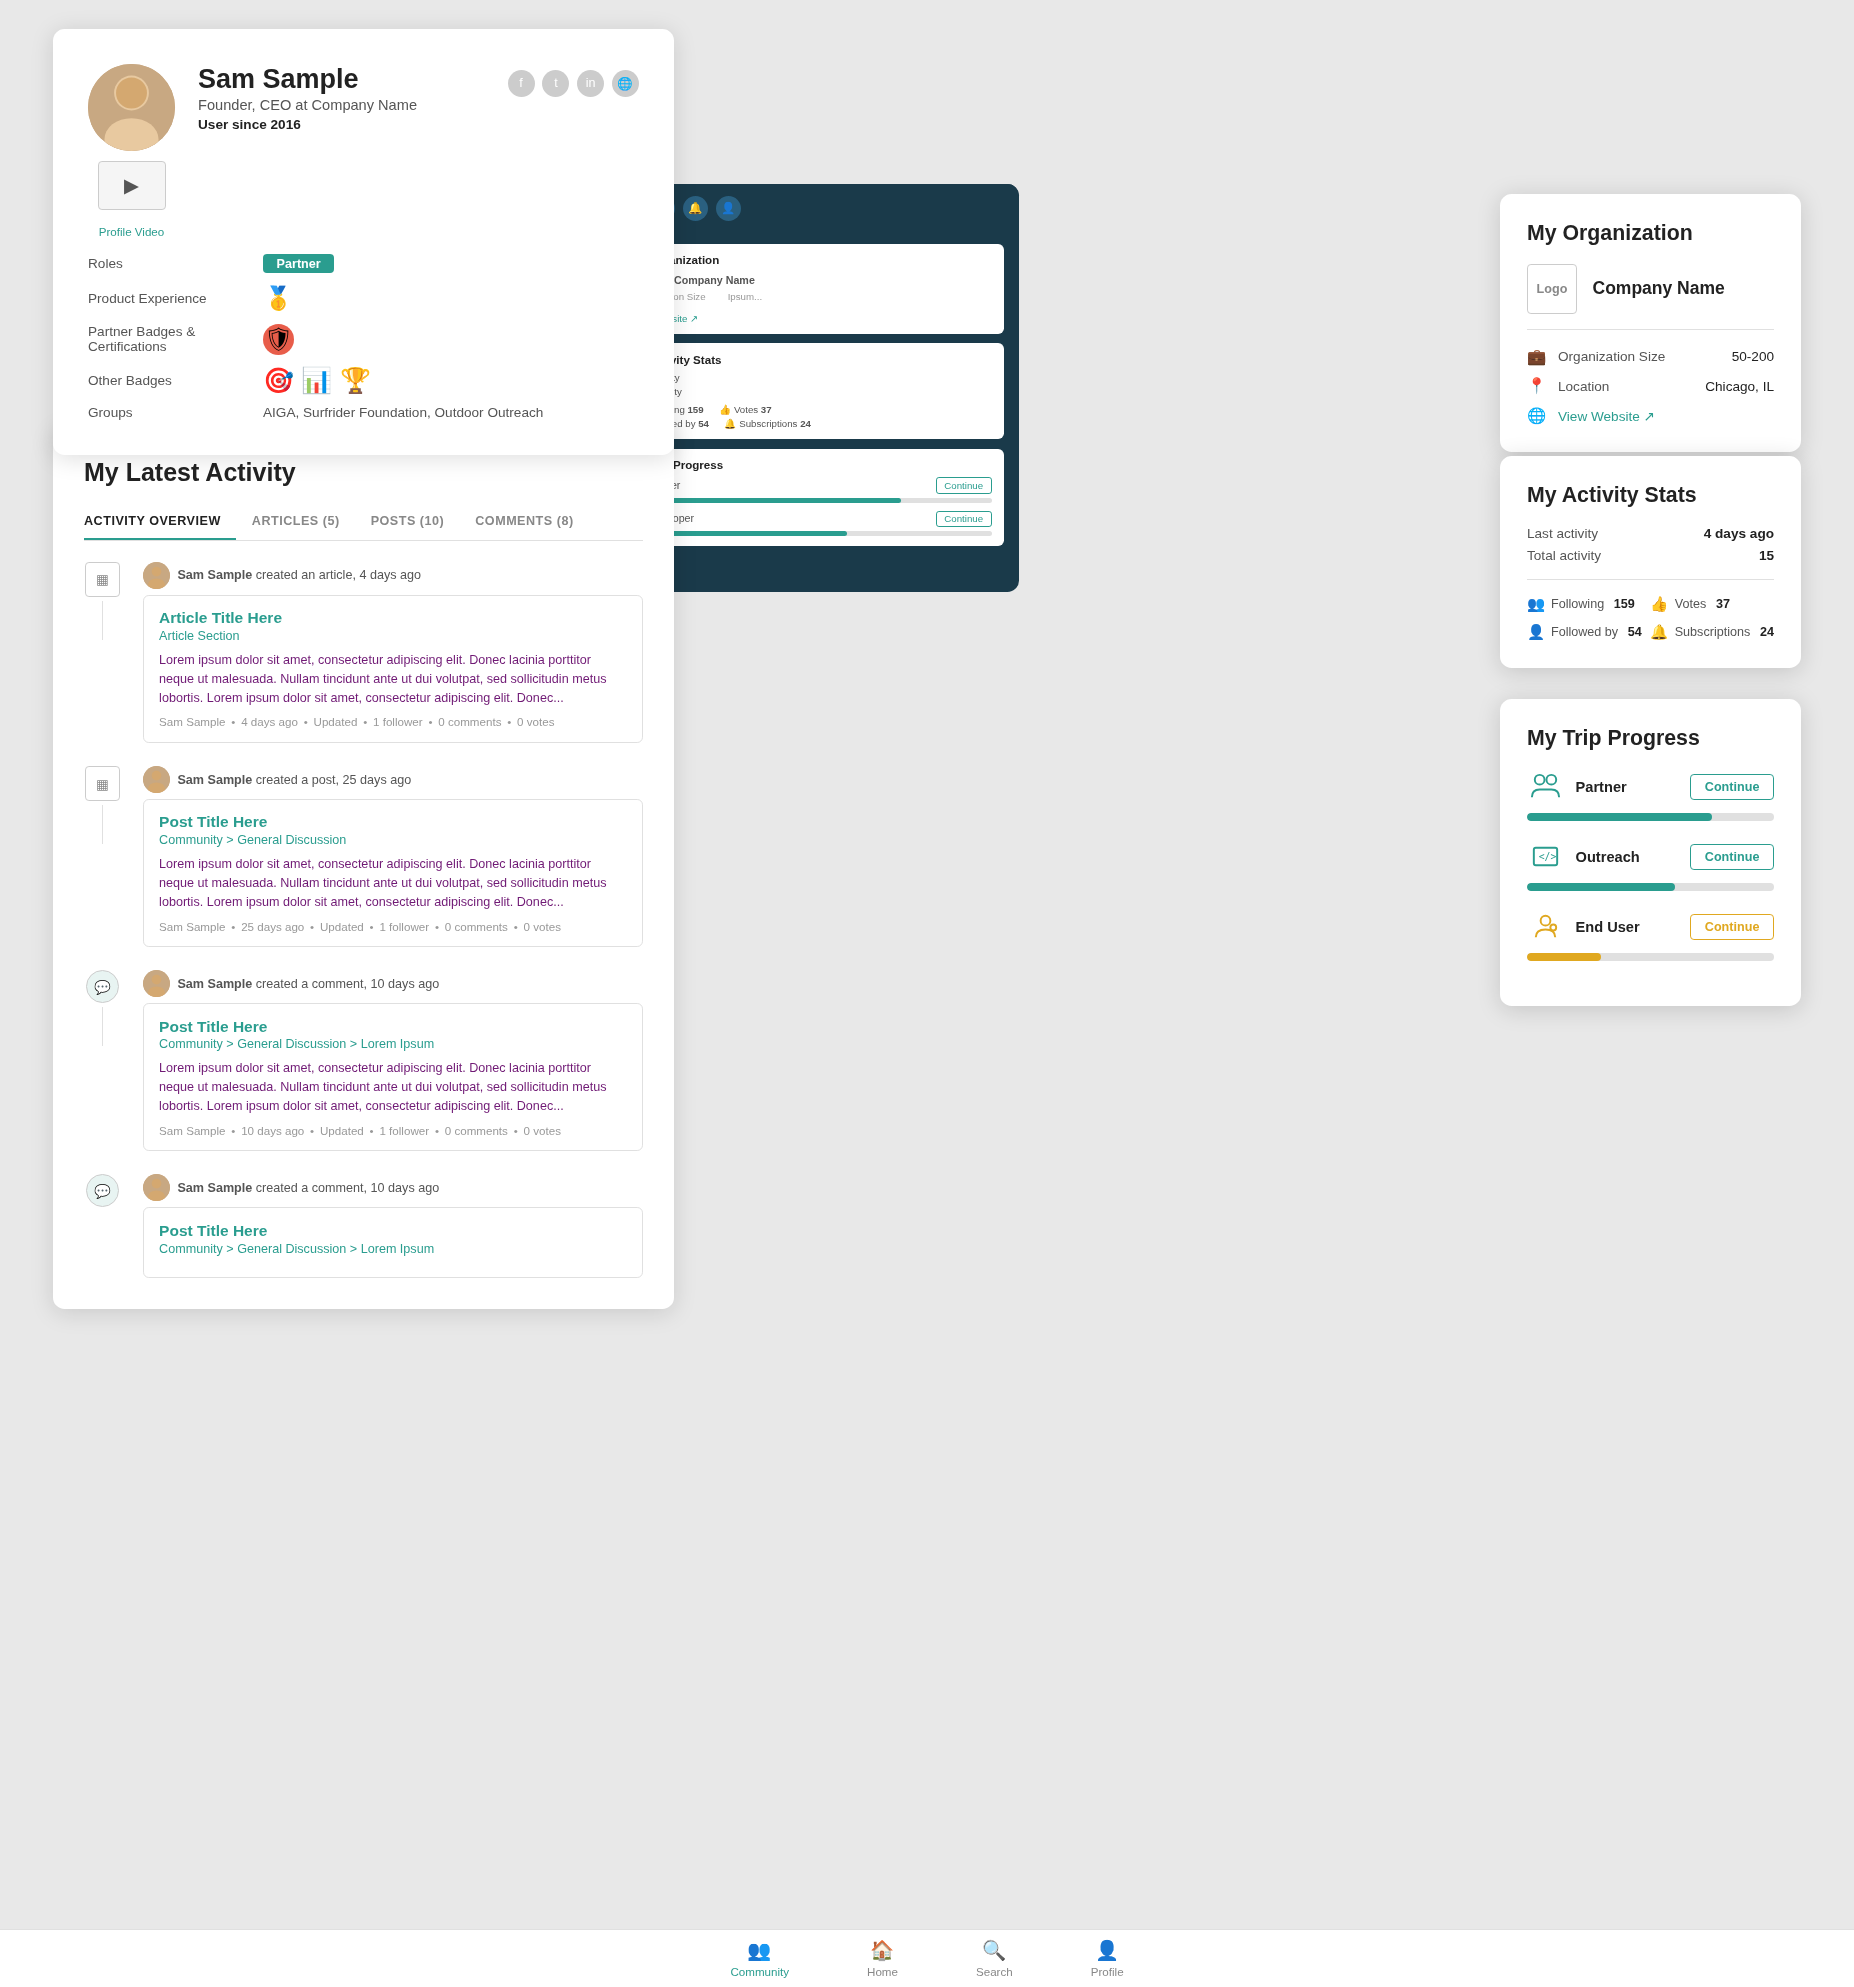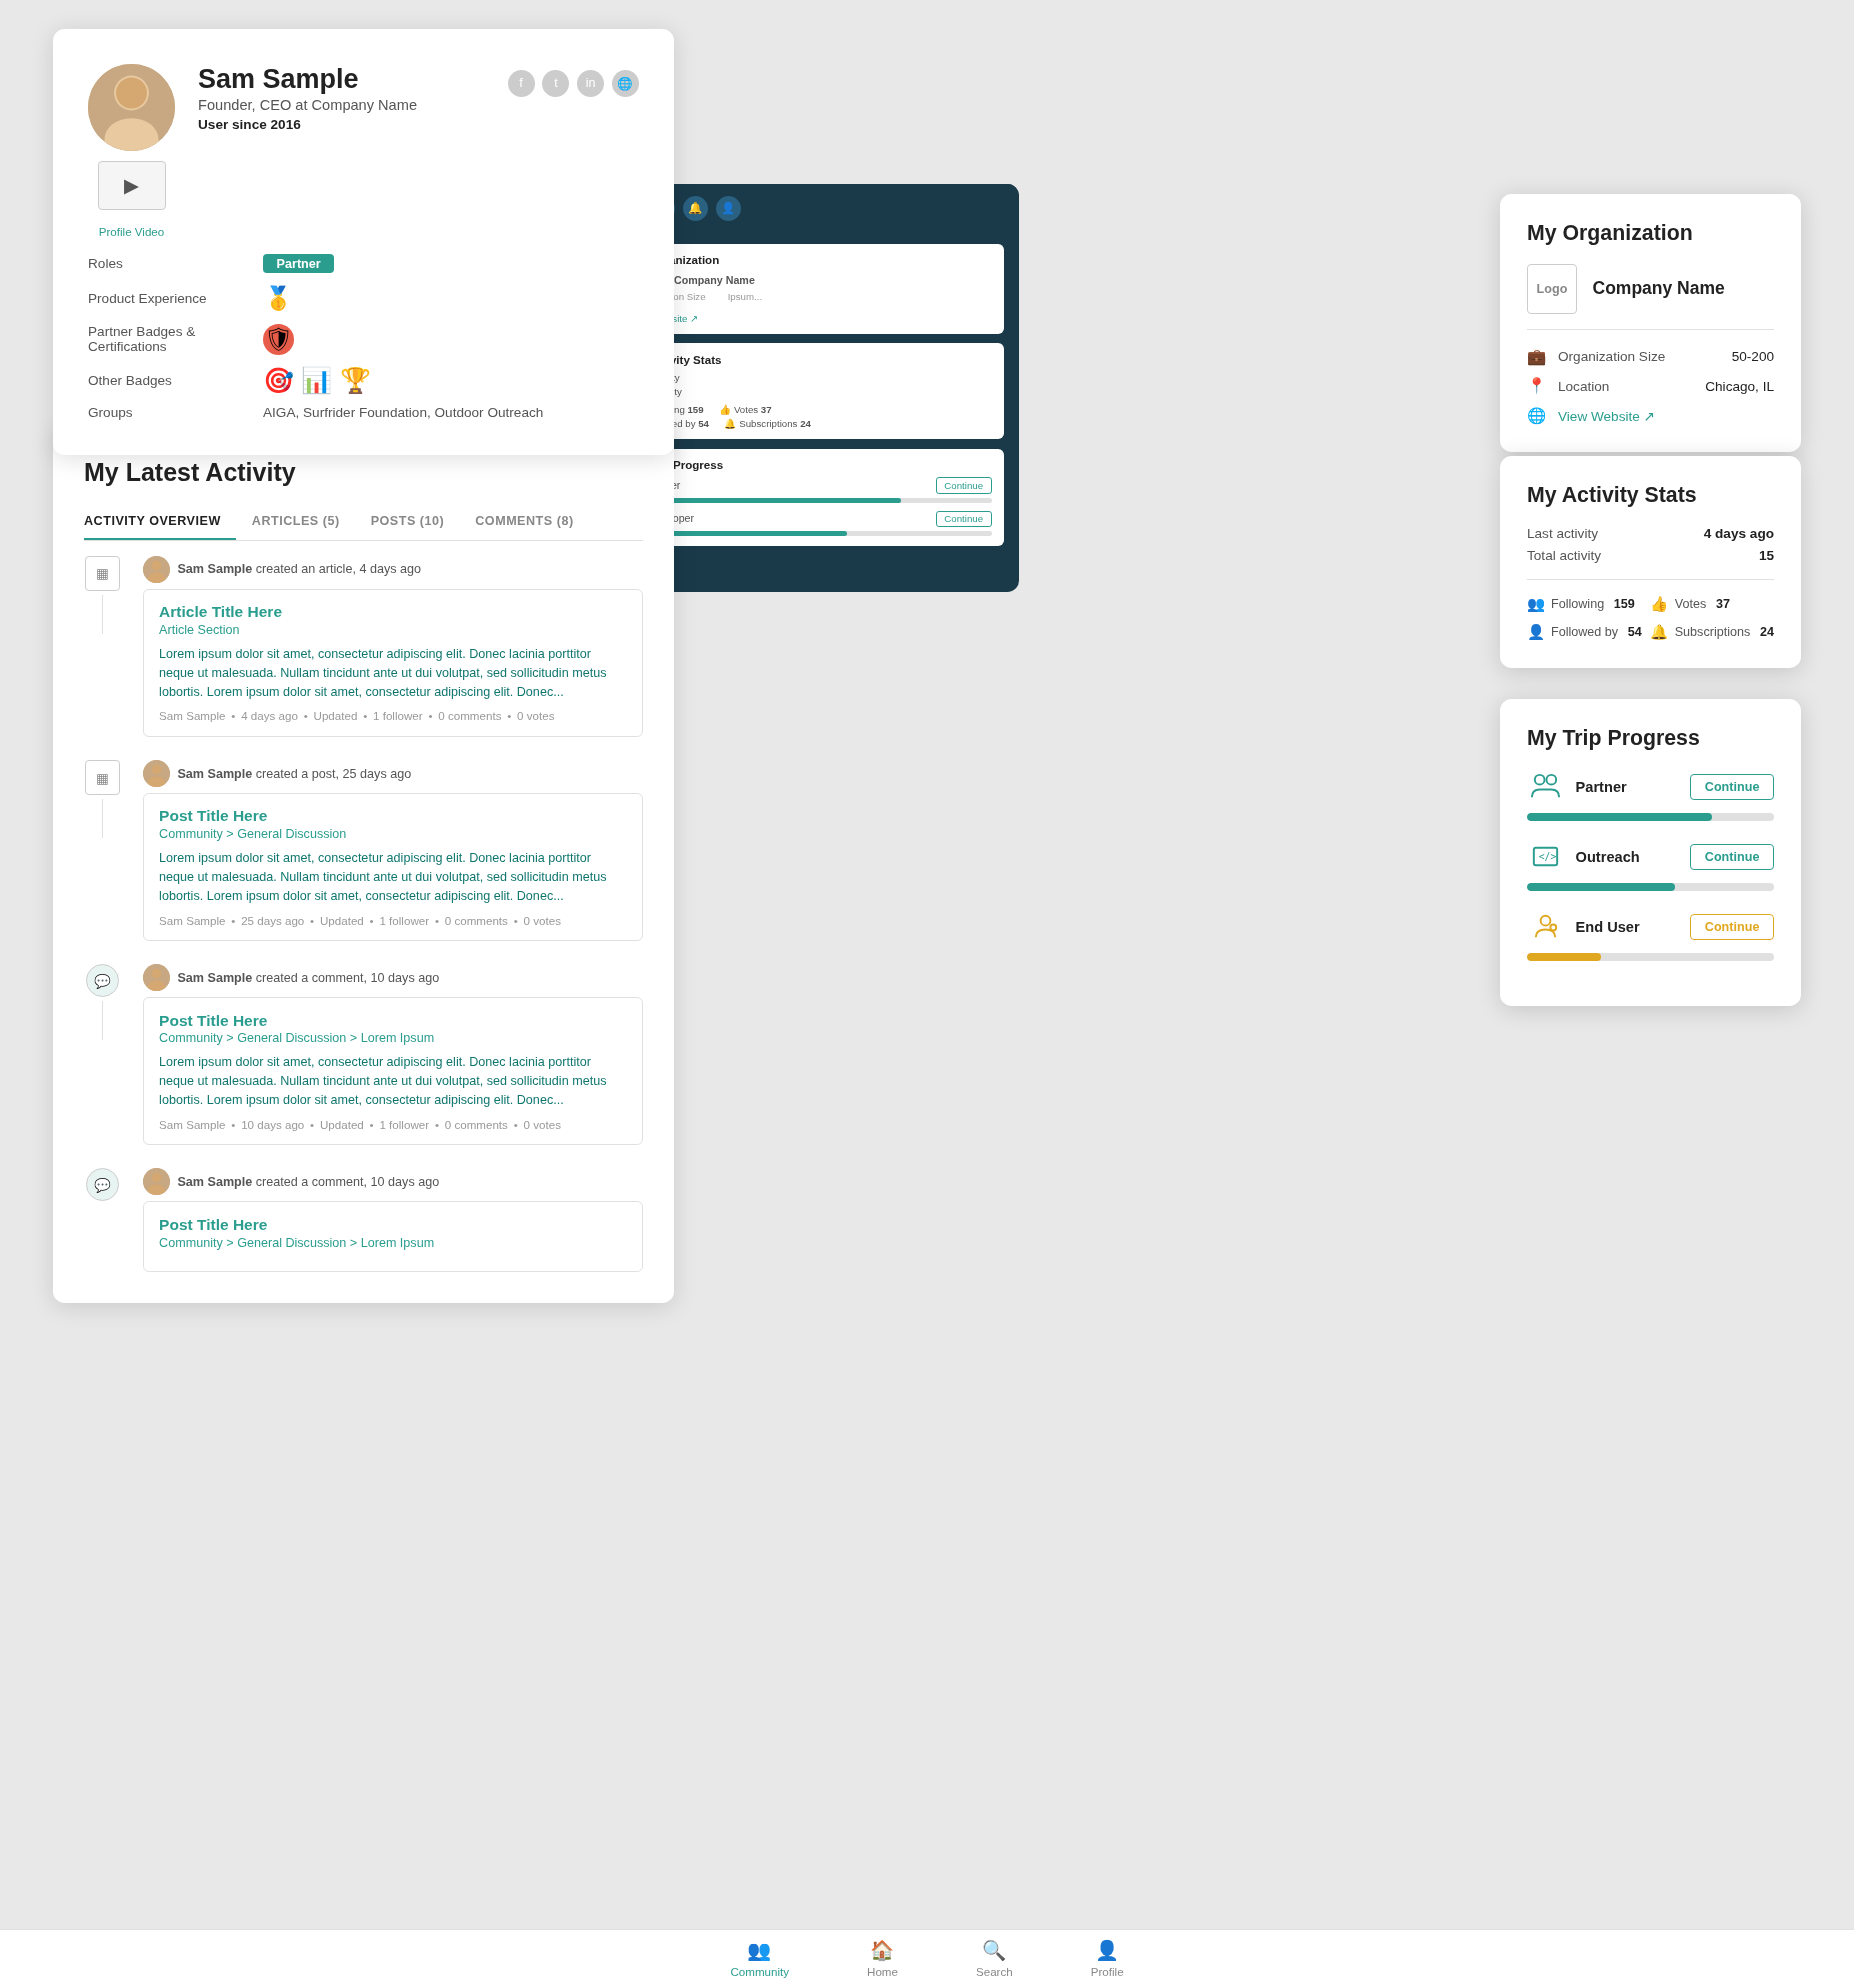--- a/index.html
+++ b/index.html
@@ -135,21 +135,21 @@
     .activity-title {
       font-size: 25px;
       font-weight: 700;
       color: #222;
       margin-bottom: 19.4px;
     }
     .activity-tabs {
       display: flex;
       gap: 0;
       border-bottom: 1.9px solid #e0e0e0;
-      margin-bottom: 15px;
+      margin-bottom: 21px;
     }
     .tab-item {
       font-size: 12.6px;
       font-weight: 600;
       color: #888;
       padding: 7.8px 15.5px 9.7px 0;
       margin-right: 15.5px;
       cursor: pointer;
       border-bottom: 2.9px solid transparent;
       text-transform: uppercase;
@@ -230,21 +230,21 @@
       color: #2a9d8f;
       margin-bottom: 7.8px;
     }
     .feed-card-breadcrumb {
       font-size: 12.6px;
       color: #2a9d8f;
       margin-bottom: 7.8px;
     }
     .feed-card-body {
       font-size: 12.6px;
-      color: #0f766e;
+      color: #701a75;
       line-height: 1.5;
       margin-bottom: 7.8px;
     }
     .feed-card-meta {
       font-size: 11.6px;
       color: #999;
       display: flex;
       gap: 5.8px;
       flex-wrap: wrap;
     }

